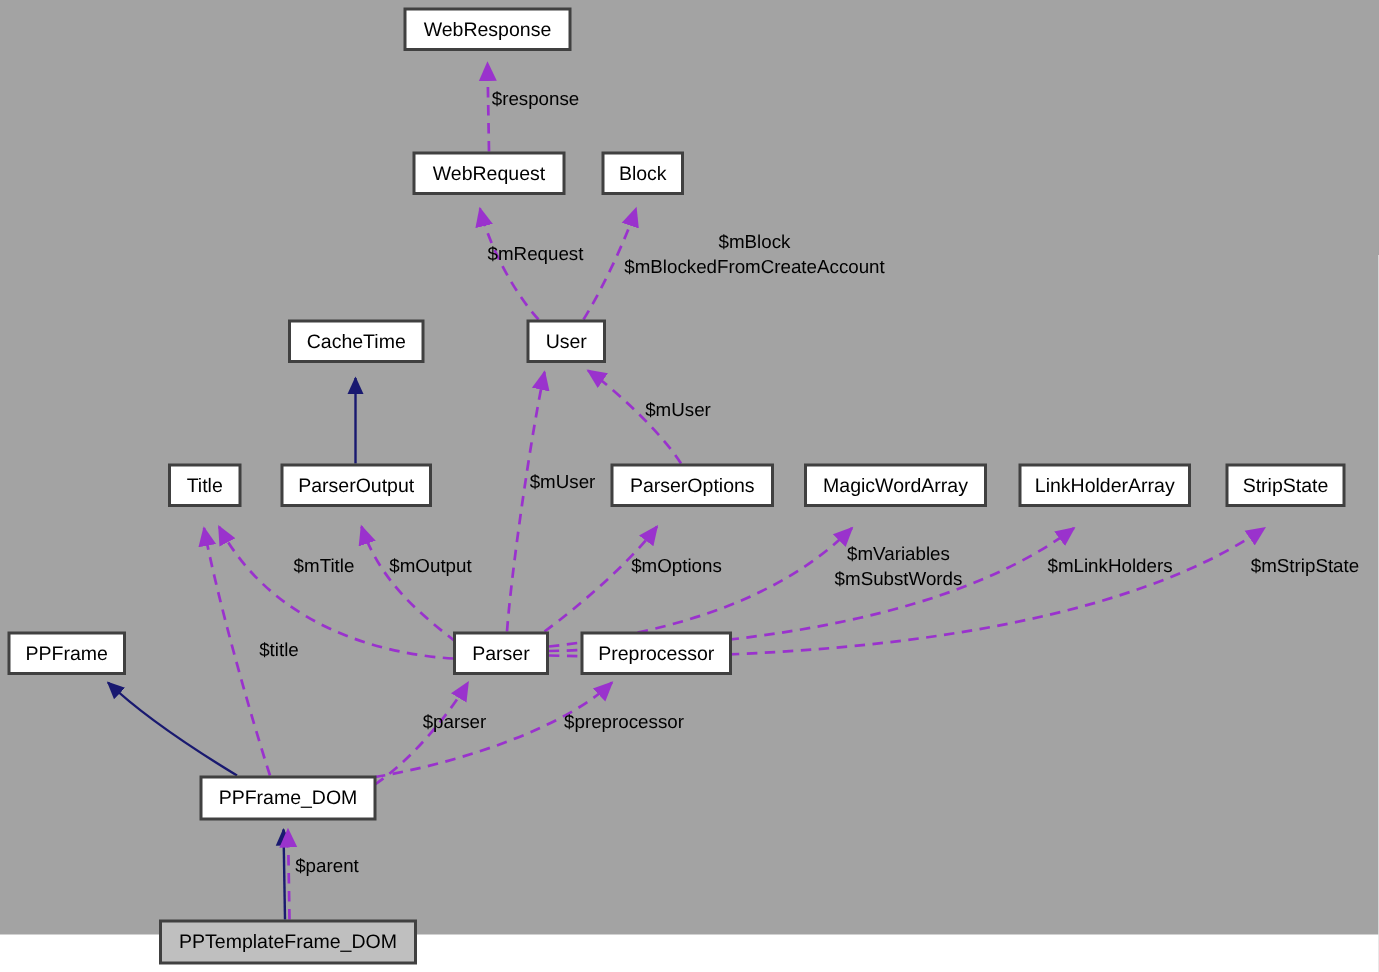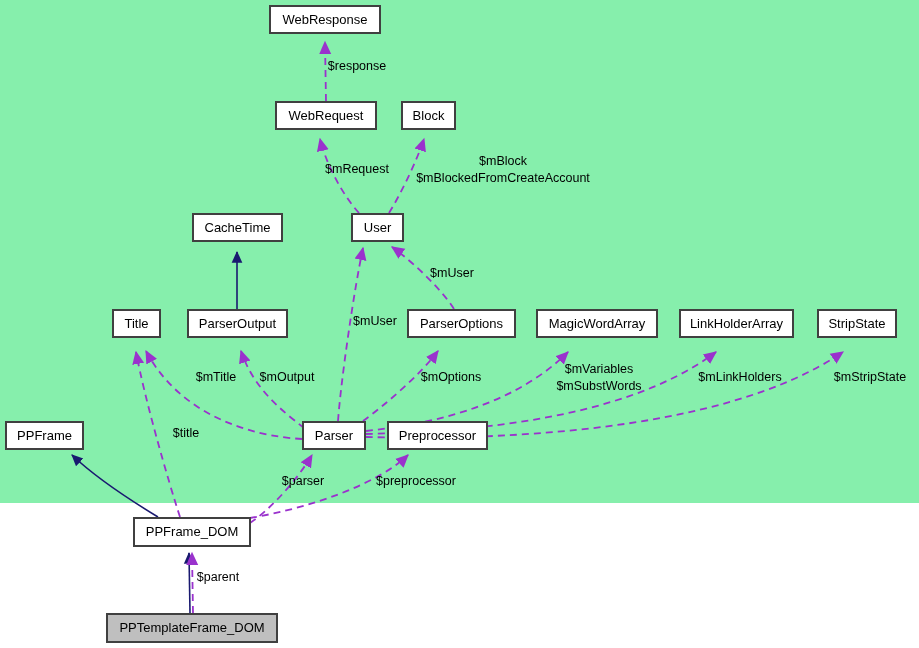--- a/index.html
+++ b/index.html
@@ -9,22 +9,22 @@
   }
   body {
     font-family: "Liberation Sans", sans-serif;
     width: 919px;
     height: 648px;
     overflow: hidden;
   }
   #diagram-root {
     position: relative;
     width: 919px;
-    height: 503px;
-    background: #86efac;
+    height: 623px;
+    background: #a3a3a3;
     text-decoration: underline;
   }
   svg.diagram-canvas {
     position: absolute;
     top: 0;
     left: 0;
     width: 919px;
     height: 648px;
     display: block;
   }

